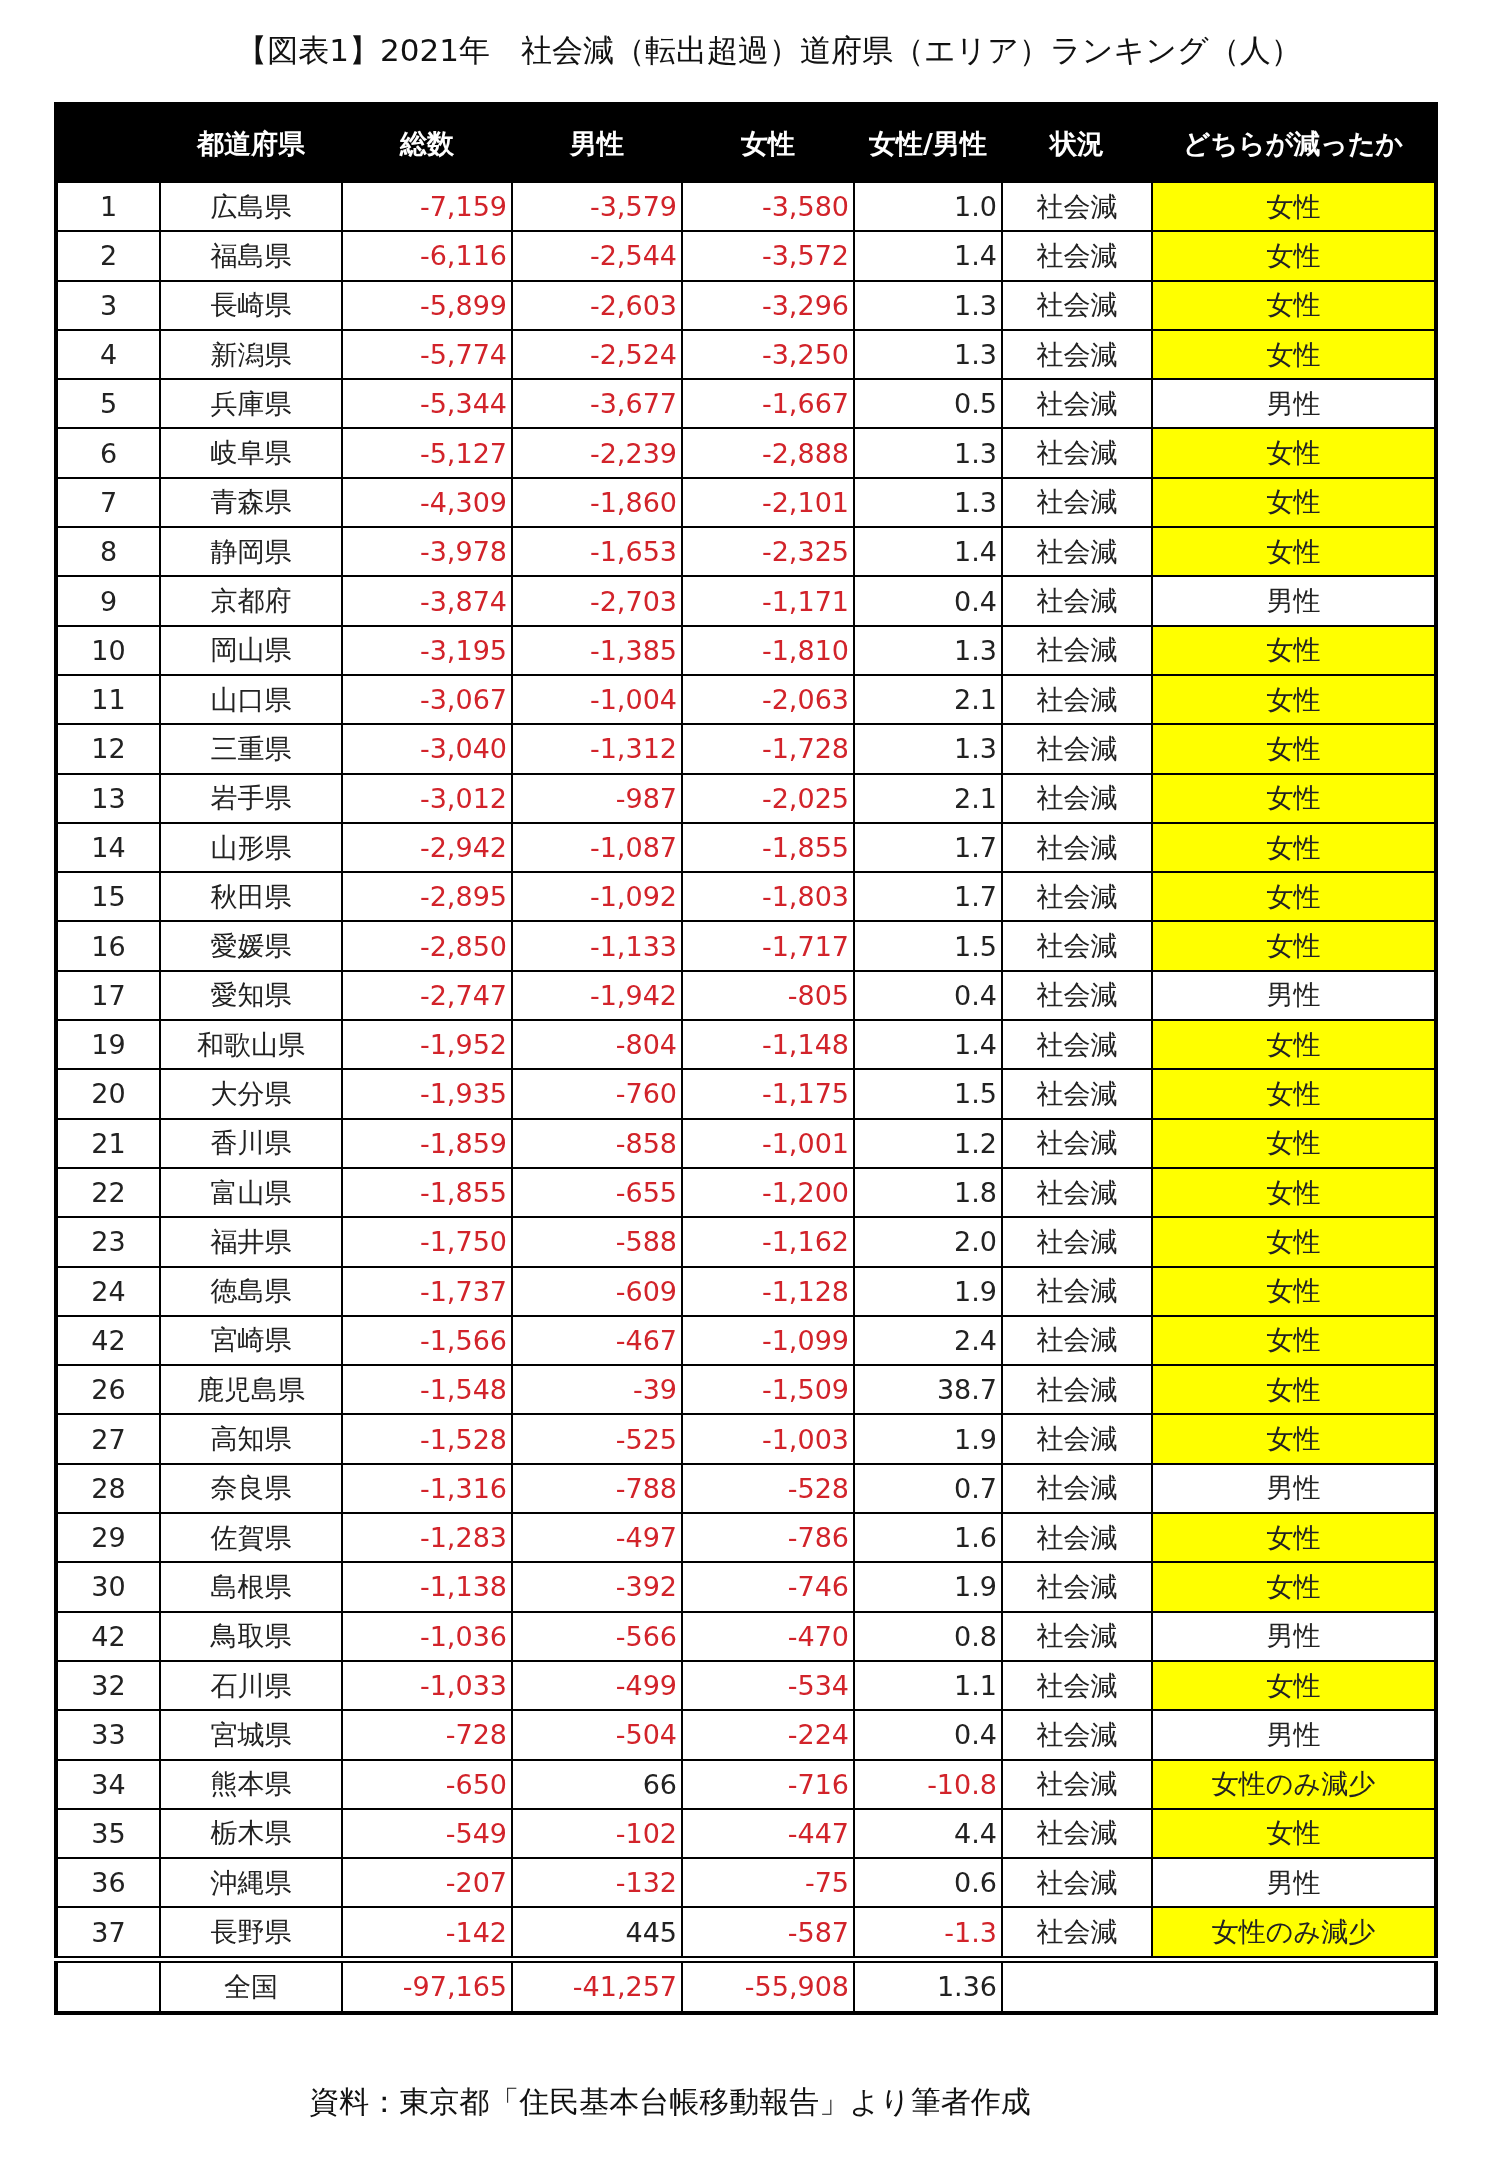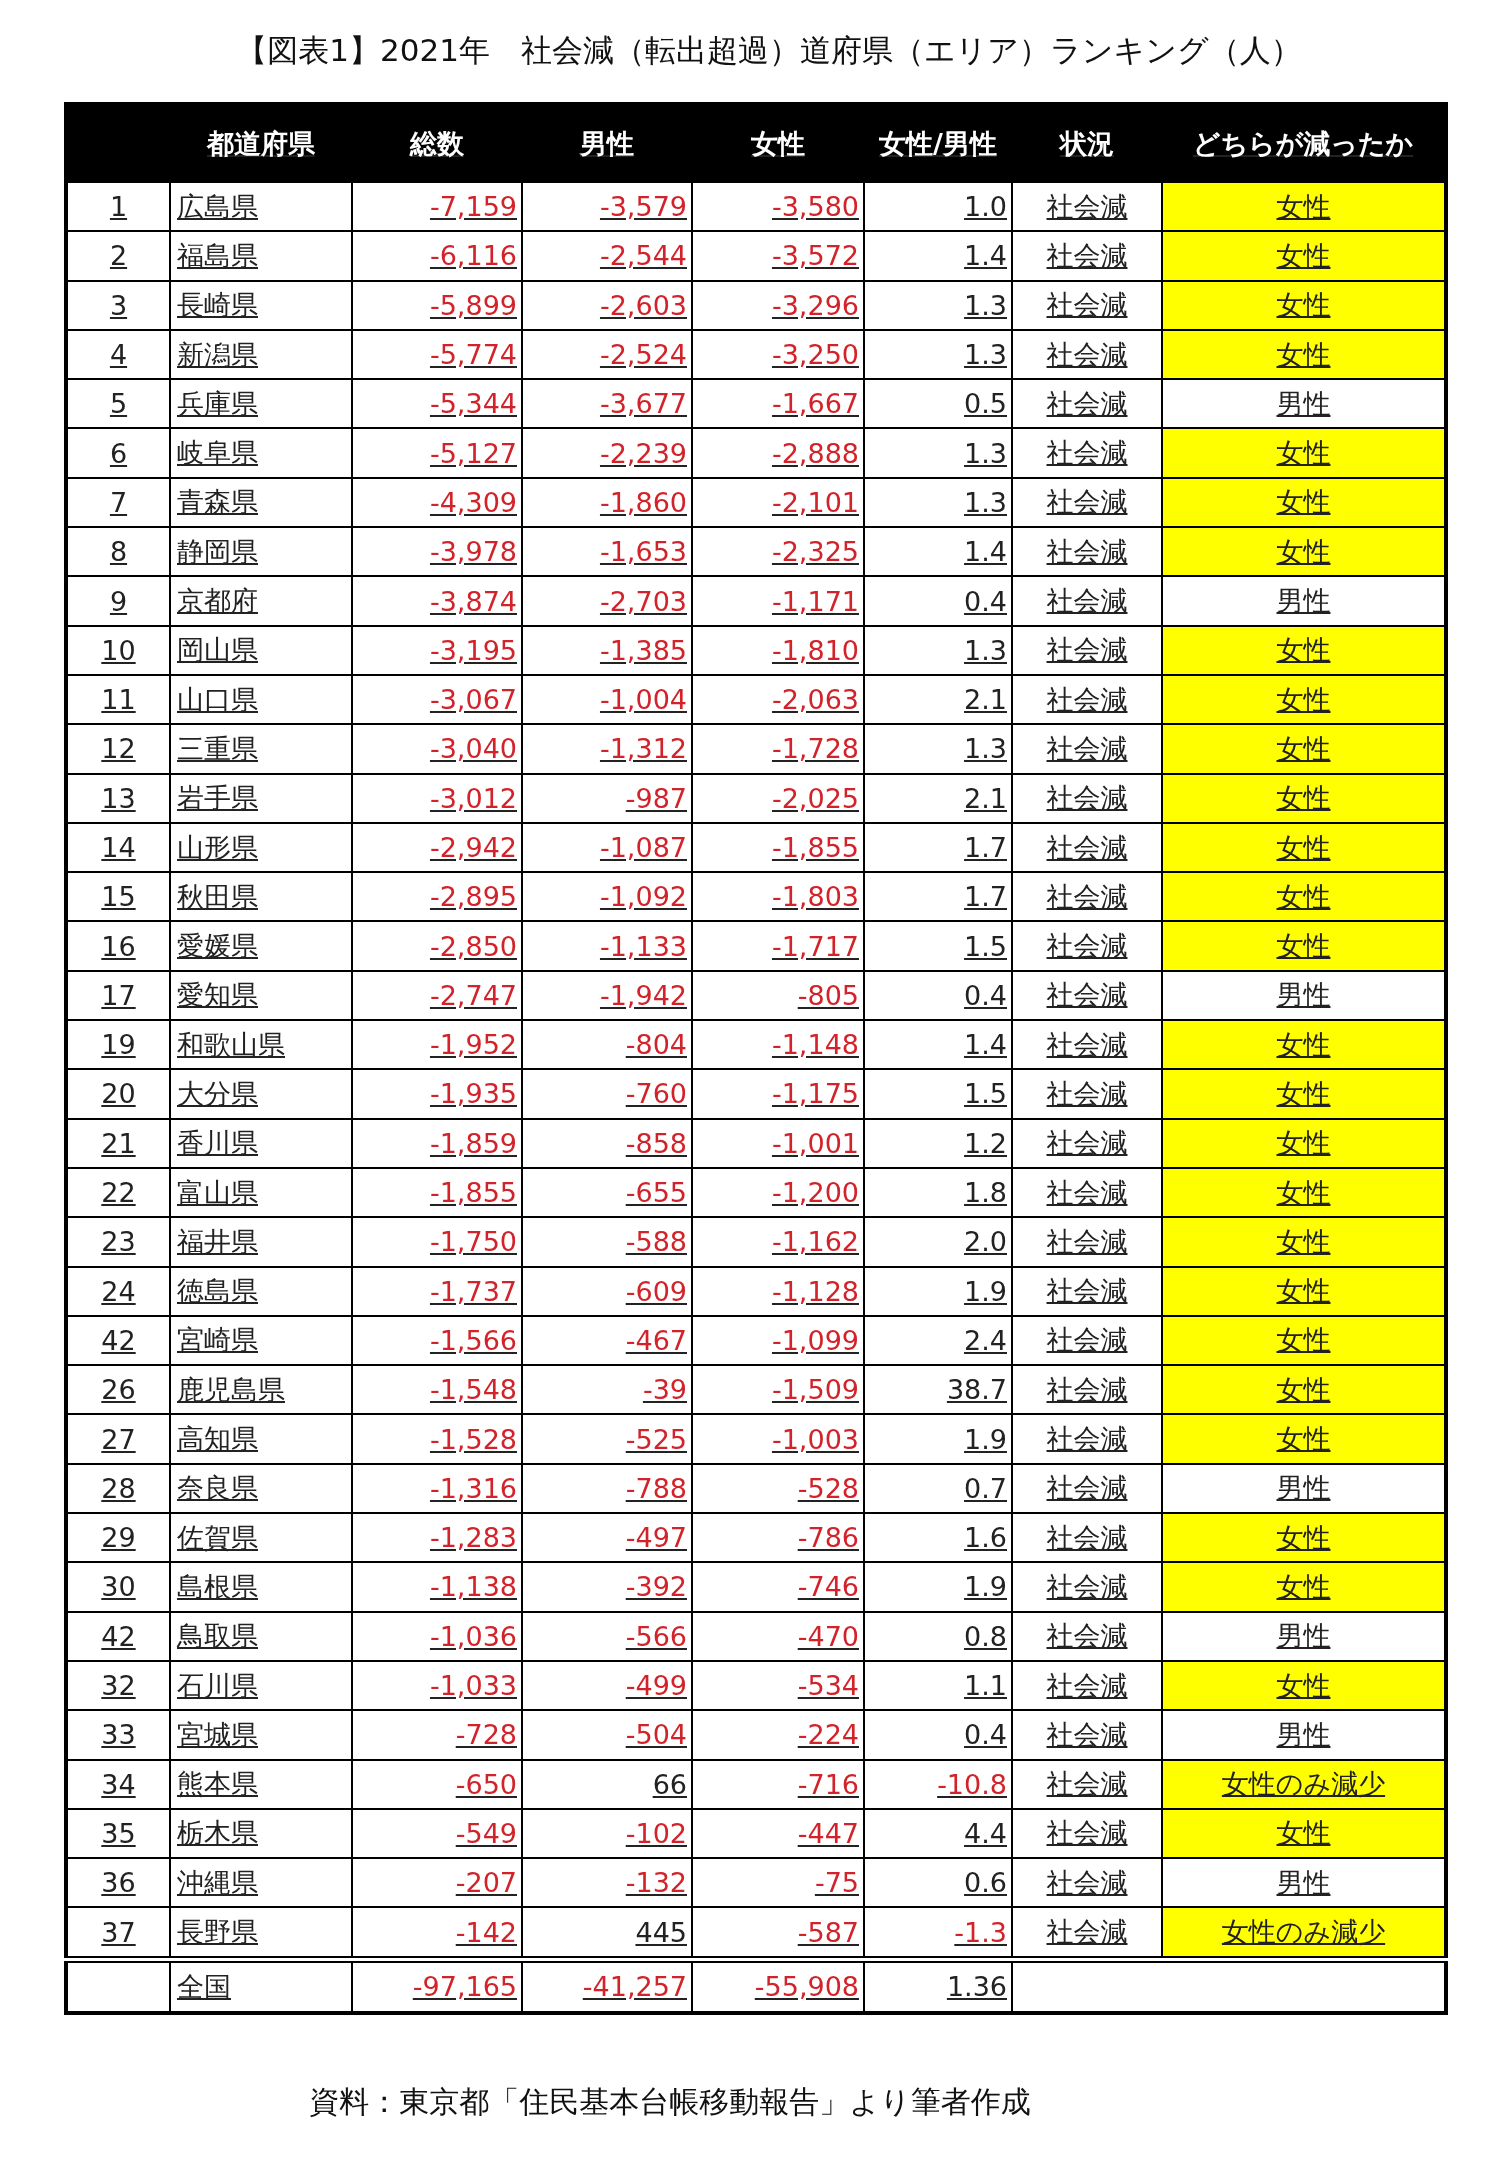--- a/index.html
+++ b/index.html
@@ -1,22 +1,22 @@
 <!DOCTYPE html>
 <html><head>
 <meta charset="utf-8">
 <style>
   html, body { margin:0; padding:0; background:#ffffff; }
   body { width:1508px; height:2166px; position:relative; font-family:"DejaVu Sans", "Liberation Sans", sans-serif; color:#222; }
   .title { position:absolute; left:15px; top:30px; width:1508px; text-align:center; font-size:31px; color:#111; letter-spacing:0px; }
-  .tbl { position:absolute; left:64px; top:102px; width:1380px; border-collapse:collapse; table-layout:fixed; border:4px solid #000;text-decoration:underline; }
+  .tbl { position:absolute; left:54px; top:102px; width:1380px; border-collapse:collapse; table-layout:fixed; border:4px solid #000; }
   .tbl th { background:#000; color:#fff; font-weight:bold; font-size:27px; height:75px; padding:0; text-align:center; border:0; }
   .tbl td { height:47.3px; font-size:27px; border:2px solid #000; padding:0 6px; white-space:nowrap; overflow:hidden; }
   .c-rank { text-align:center; }
-  .c-name { }
+  .c-name { text-align:center; }
   .num { text-align:right; padding-right:4px !important; }
   .neg { color:#d2232a; }
   .pos { color:#222; }
   .c-status { text-align:center;margin-left:40px; }
   .c-which { text-align:center; }
   .yellow { background:#ffff00; }
   .total-row td { border-top:7px double #000; height:48px; }
   .footer { position:absolute; left:0; top:2082px; width:1340px; text-align:center; font-size:30px; color:#111; }
 </style>
 </head>

